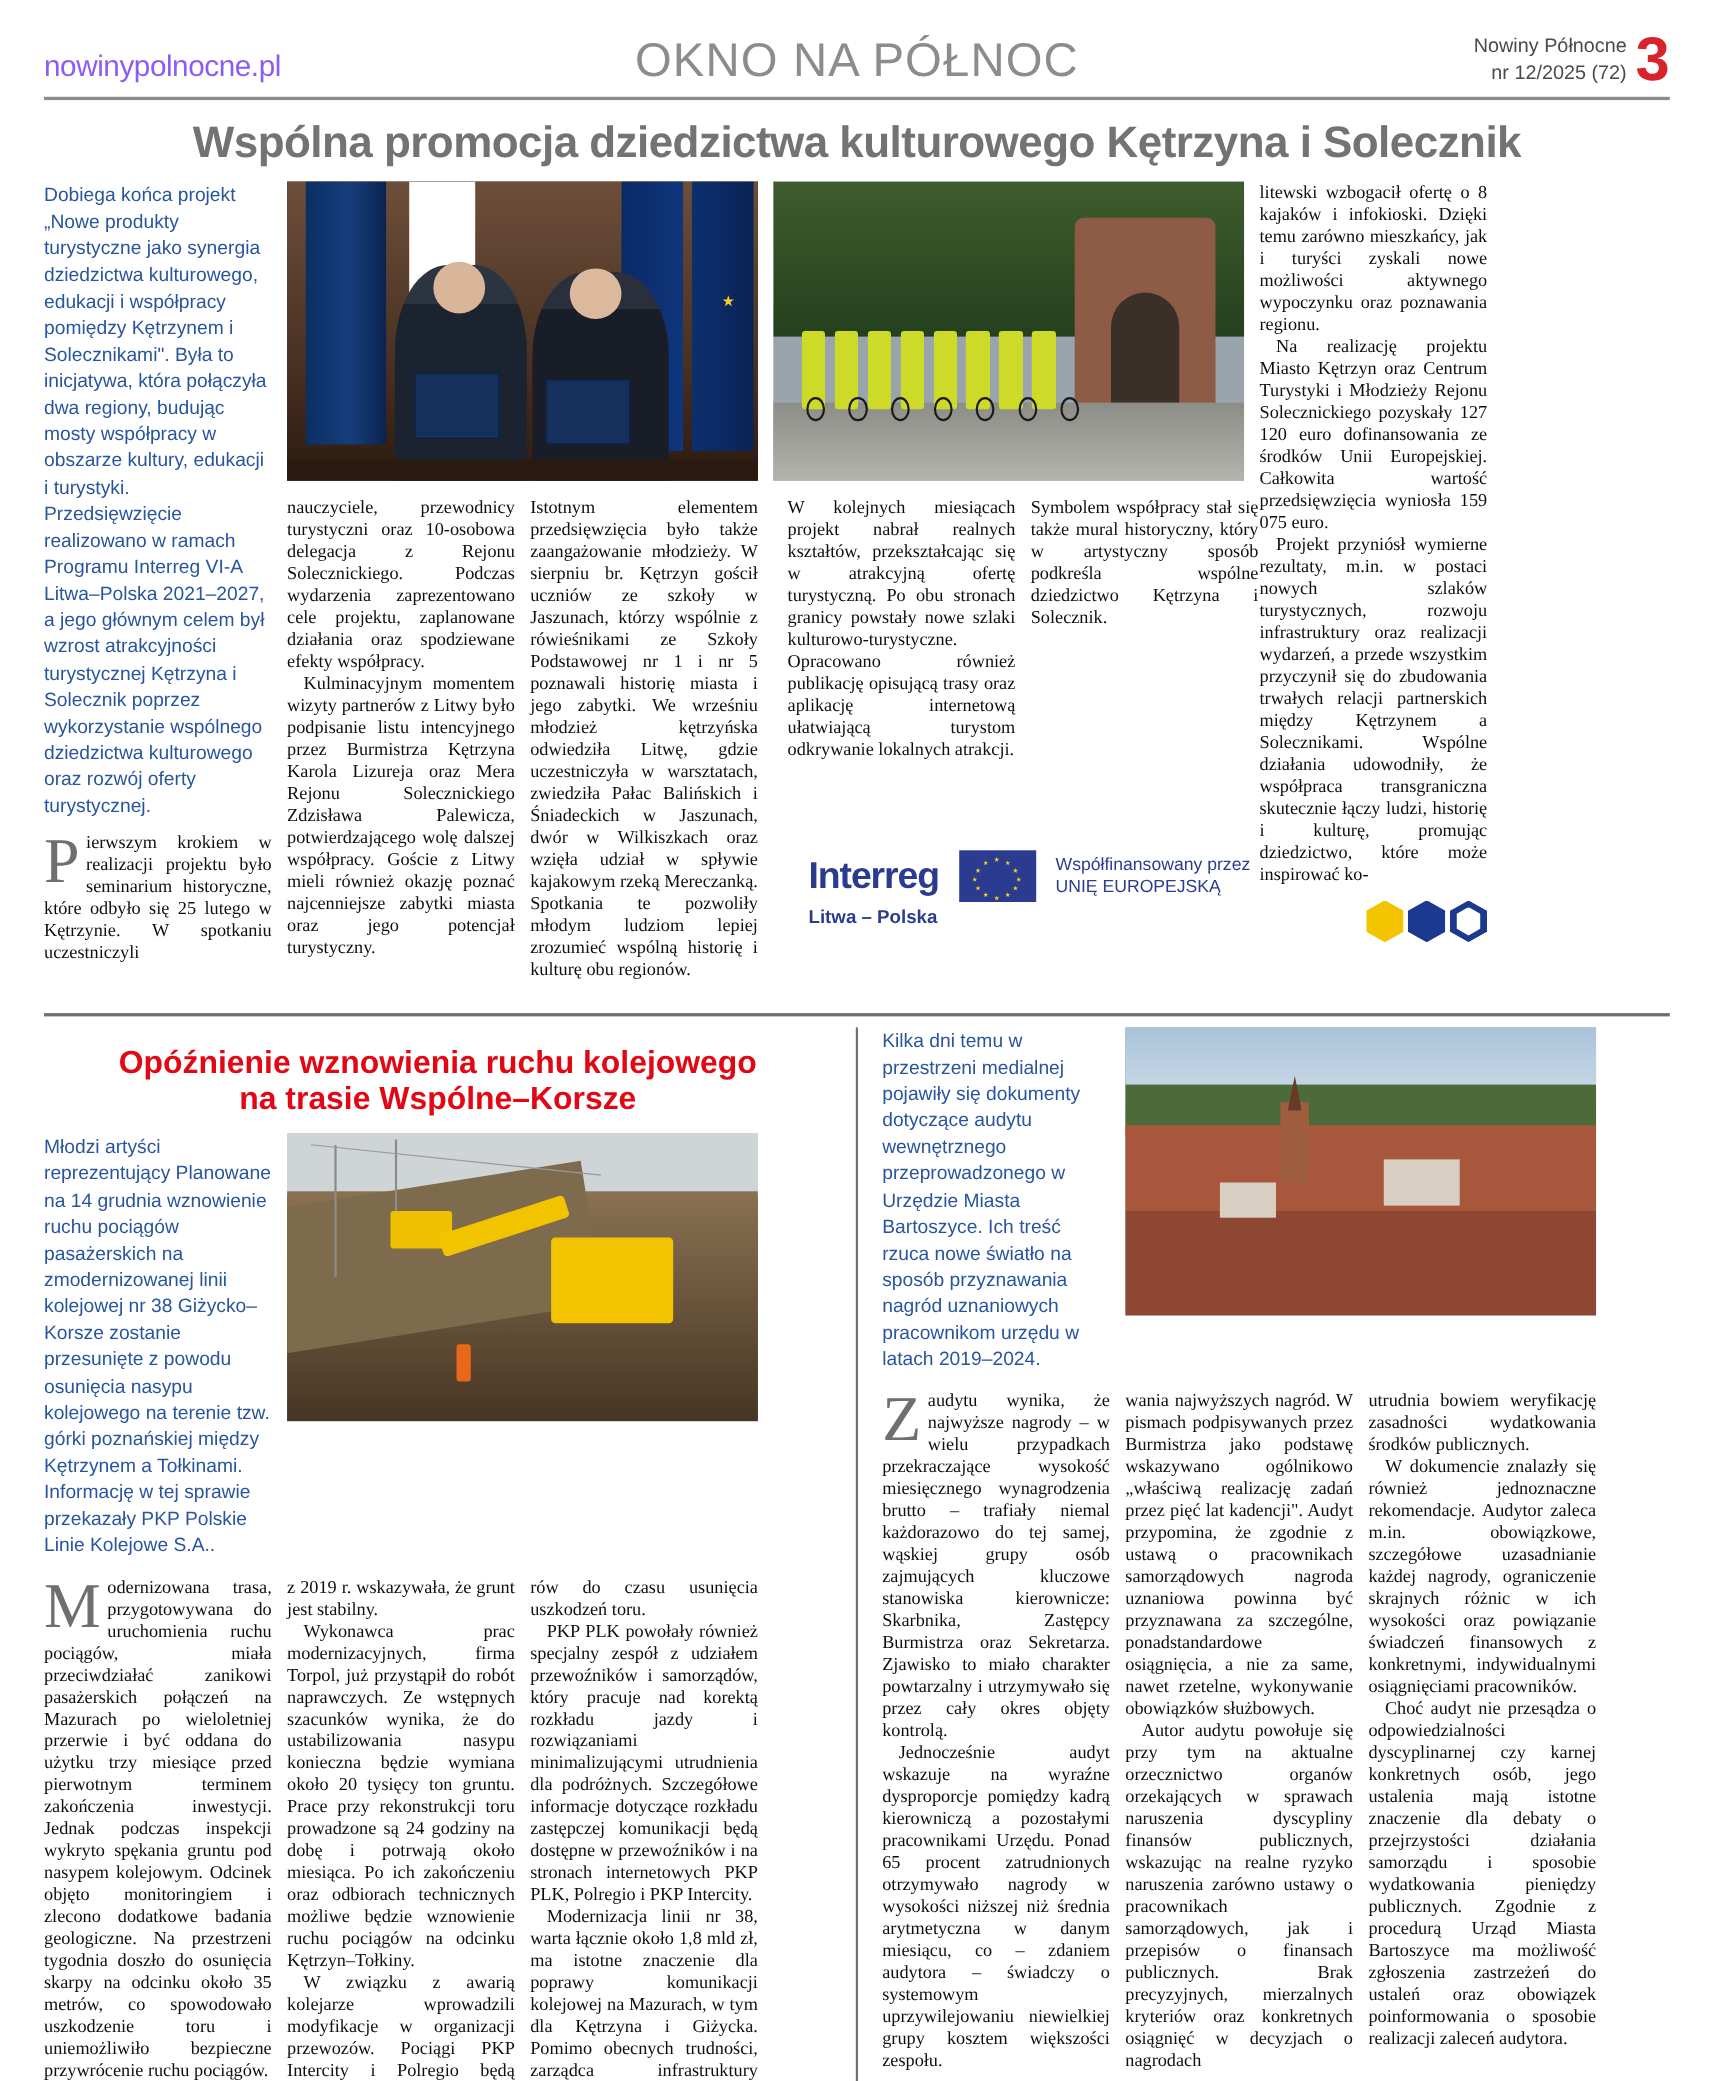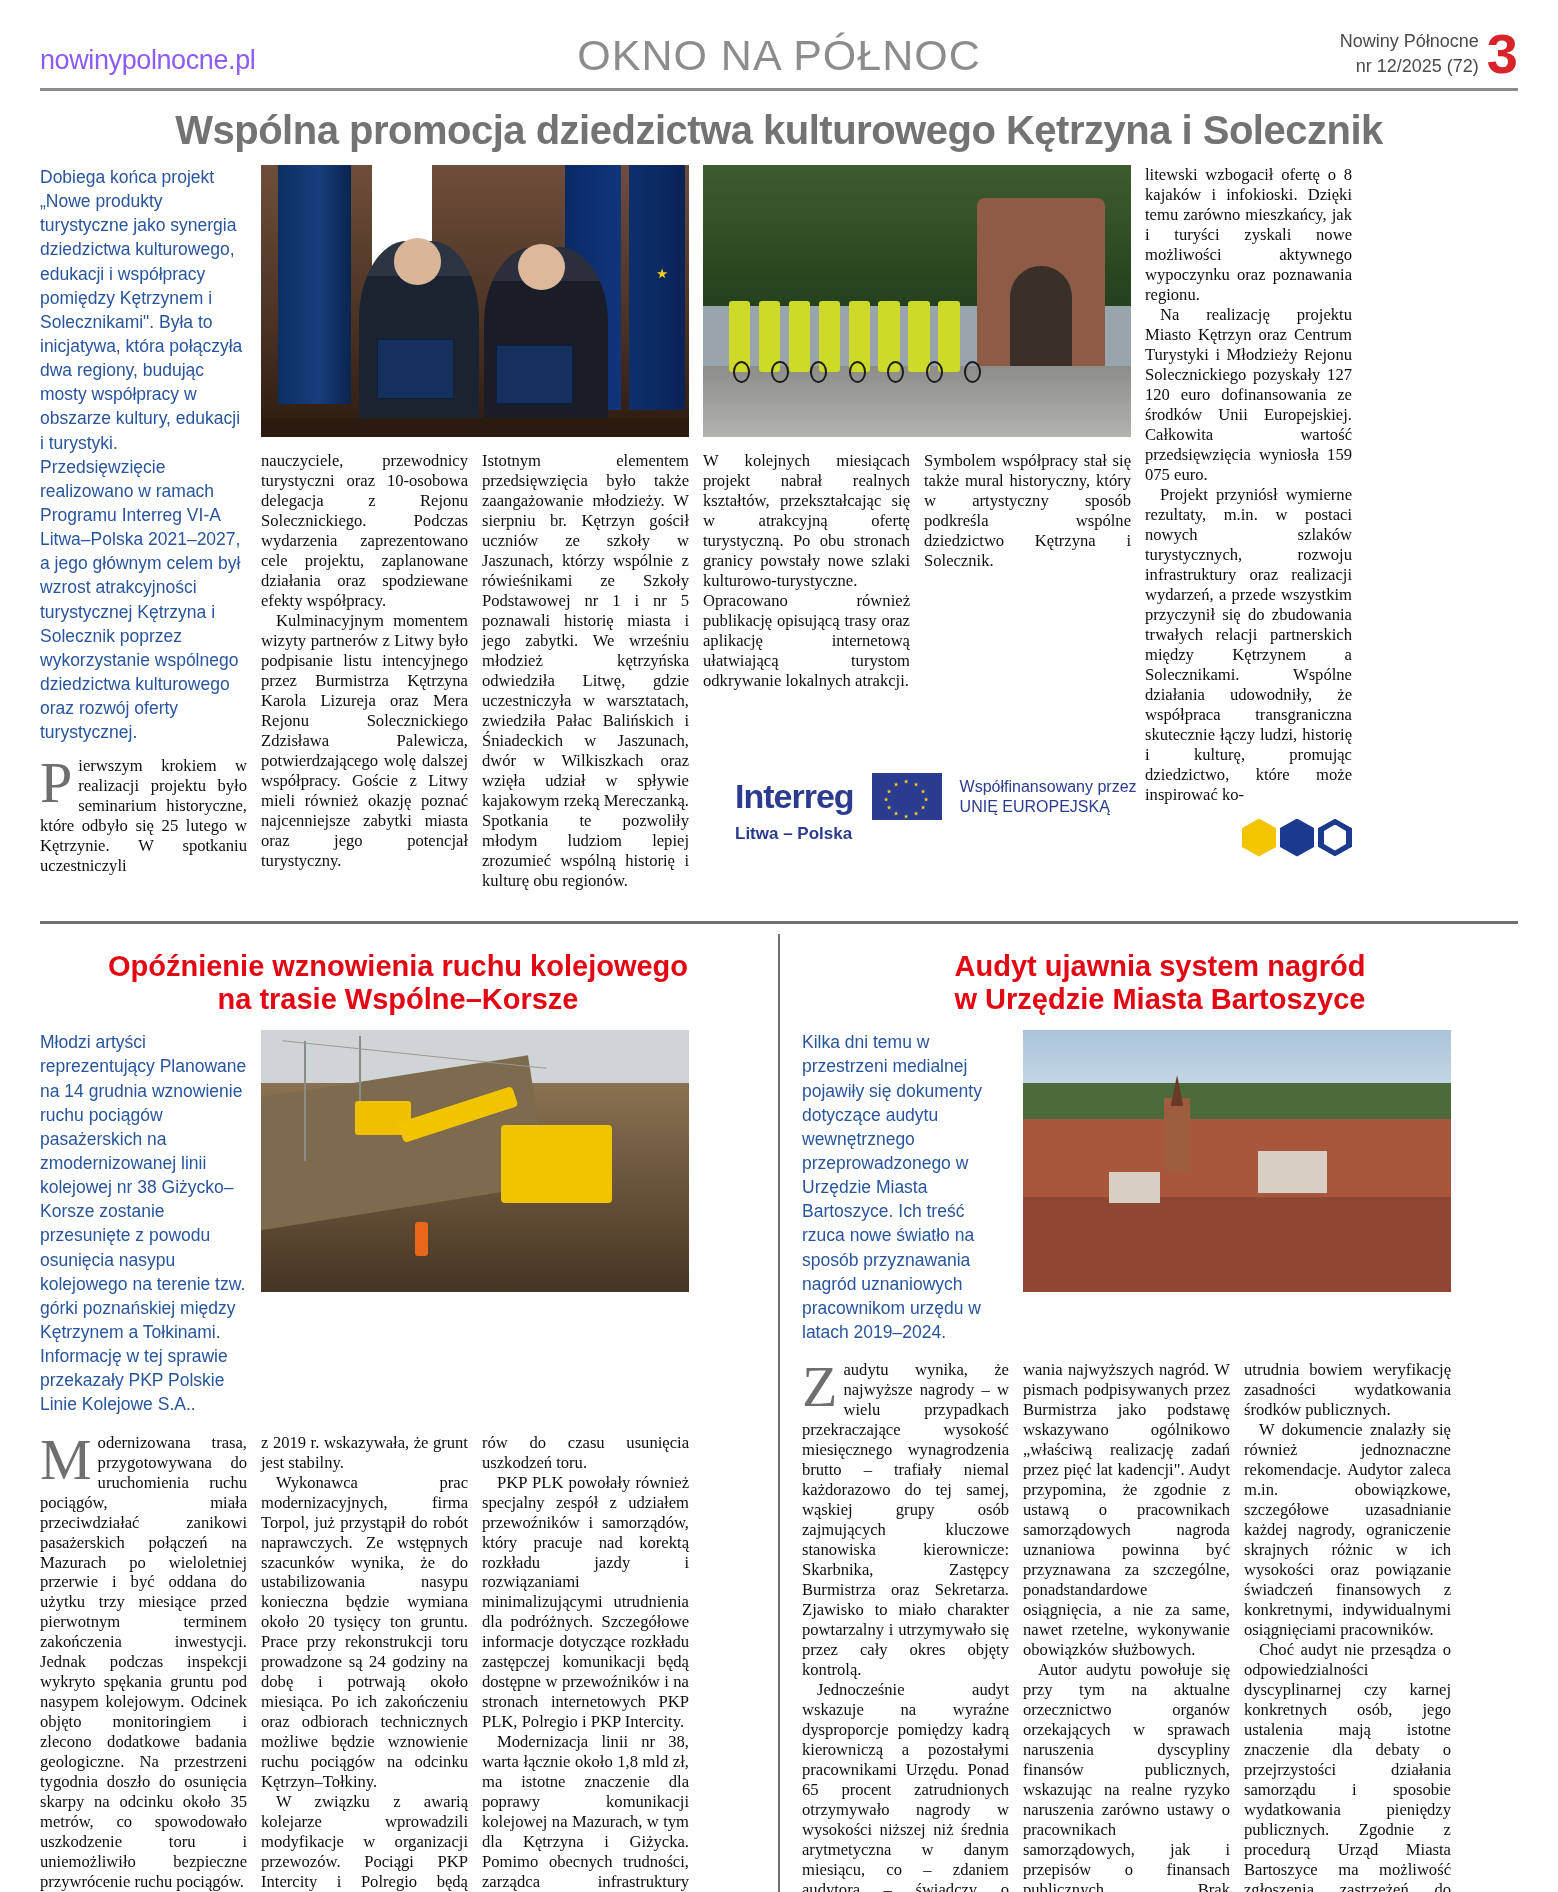--- a/index.html
+++ b/index.html
@@ -261,21 +261,21 @@
         <div class="grp" style="left:48%"></div>
           <div class="grp" style="left:55%"></div>
         <div class="bk" style="left:7%"></div>
           <div class="bk" style="left:16%"></div>
         <div class="bk" style="left:25%"></div>
           <div class="bk" style="left:34%"></div>
         <div class="bk" style="left:43%"></div>
           <div class="bk" style="left:52%"></div>
         <div class="bk" style="left:61%"></div>
       </div>
-      <div style="display:grid; grid-template-columns:207px 207px; gap:14px; margin-top:14px;">
+      <div style="display:grid; grid-template-columns:207px 207px; gap:14px; margin-top:14px;margin-left:13px;">
         <div class="body-col">
           <p class="noind">W kolejnych miesiącach projekt nabrał realnych kształtów, przekształcając się w atrakcyjną ofertę turystyczną. Po obu stronach granicy powstały nowe szlaki kulturowo-turystyczne. Opracowano również publikację opisującą trasy oraz aplikację internetową ułatwiającą turystom odkrywanie lokalnych atrakcji.</p>
         </div>
         <div class="body-col">
           <p class="noind">Symbolem współpracy stał się także mural historyczny, który w artystyczny sposób podkreśla wspólne dziedzictwo Kętrzyna i Solecznik.</p>
         </div>
       </div>
     </div>
 
     <div style="grid-column:6;" class="body-col">
@@ -356,24 +356,20 @@
           <p>PKP PLK powołały również specjalny zespół z udziałem przewoźników i samorządów, który pracuje nad korektą rozkładu jazdy i rozwiązaniami minimalizującymi utrudnienia dla podróżnych. Szczegółowe informacje dotyczące rozkładu zastępczej komunikacji będą dostępne w przewoźników i na stronach internetowych PKP PLK, Polregio i PKP Intercity.</p>
           <p>Modernizacja linii nr 38, warta łącznie około 1,8 mld zł, ma istotne znaczenie dla poprawy komunikacji kolejowej na Mazurach, w tym dla Kętrzyna i Giżycka. Pomimo obecnych trudności, zarządca infrastruktury zapewnia, że priorytetem pozostaje bezpieczeństwo ruchu kolejowego i jak najszybsze przywrócenie pełnej funkcjonalności trasy.</p>
 
         </div>
       </div>
     </div>
 
     <div class="vline"></div>
 
     <div class="bcolR">
-      <div class="headline-sub">
-        <div>Audyt ujawnia system nagród</div>
-        <div>w Urzędzie Miasta Bartoszyce</div>
-      </div>
 
       <div class="b-grid3-top">
         <div class="lead">Kilka dni temu w przestrzeni medialnej pojawiły się dokumenty dotyczące audytu wewnętrznego przeprowadzonego w Urzędzie Miasta Bartoszyce. Ich treść rzuca nowe światło na sposób przyznawania nagród uznaniowych pracownikom urzędu w latach 2019–2024.</div>
         <div class="photo ph-town">
           <div class="skyt"></div>
             <div class="green"></div>
             <div class="roofs"></div>
           <div class="sq" style="left:55%; top:46%; width:16%; height:16%;"></div>
           <div class="sq" style="left:20%; top:54%; width:12%; height:12%;"></div>
           <div class="church"></div>

